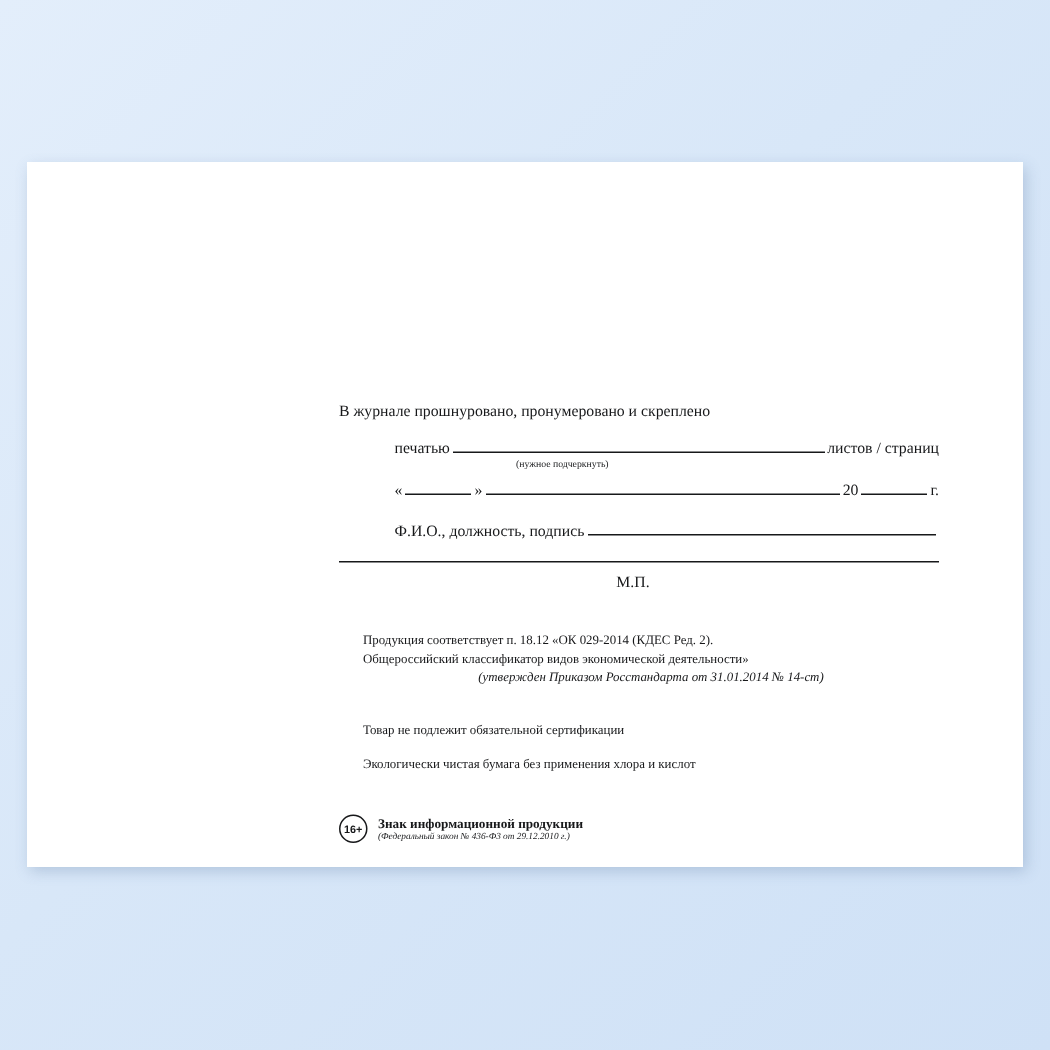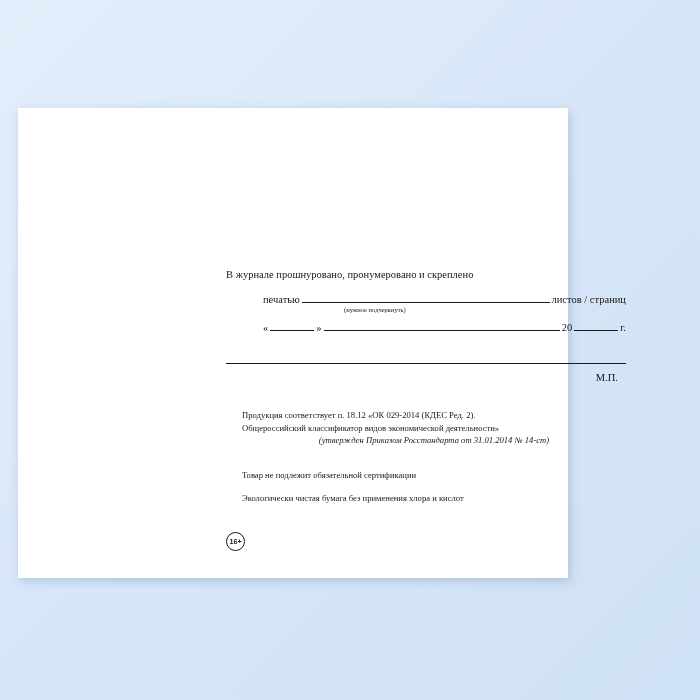--- a/index.html
+++ b/index.html
@@ -16,21 +16,21 @@
   .stage {
     position: relative;
     width: 700px;
     height: 700px;
     background: linear-gradient(135deg, #e3eefb 0%, #d8e7f8 45%, #cfe1f6 100%);
   }
   .page {
     position: absolute;
     left: 18px;
     top: 108px;
-    width: 550px;
+    width: 664px;
     height: 470px;
     background: #ffffff;
     box-shadow: 2px 3px 9px rgba(90, 120, 160, 0.30);
   }
   .content {
     position: absolute;
     left: 208px;
     top: 160px;
     width: 400px;
   }
@@ -66,21 +66,21 @@
     margin-top: 1px;
   }
   .note-indent-a { margin-left: 118px; }
   .full-rule {
     border-bottom: 1px solid #17181a;
     height: 0;
     width: 100%;
     margin-top: 14px;
   }
   .mp {
-    text-align: right;
+    text-align: center;
     font-size: 10.5px;
     color: #17181a;
     margin-top: 8px;
     padding-right: 8px;
   }
   .block-2 { margin-top: 26px; }
   .b2-line { font-size: 8.6px; color: #17181a; line-height: 1.45; white-space: nowrap; margin-left: 16px; }
   .b2-italic { font-style: italic; text-align: center; }
   .b2-gap { height: 11px; }
   .age-row {
@@ -143,35 +143,43 @@
         <span class="dots fixed-s"></span>
         <span>»</span>
         <span class="dots"></span>
         <span>20</span>
         <span class="dots fixed-s"></span>
         <span>г.</span>
       </div>
 
       <div class="spacer-16"></div>
 
+      <div class="row-fill">
+        <span>Ф.И.О., должность, подпись</span>
+        <span class="dots"></span>
+      </div>
 
       <div class="full-rule"></div>
 
       <div class="mp">М.П.</div>
 
       <div class="block-2">
         <div class="b2-line">Продукция соответствует п. 18.12 «ОК 029-2014 (КДЕС Ред. 2).</div>
         <div class="b2-line">Общероссийский классификатор видов экономической деятельности»</div>
         <div class="b2-line b2-italic">(утвержден Приказом Росстандарта от 31.01.2014 № 14-ст)</div>
         <div class="b2-gap"></div>
         <div class="b2-gap"></div>
         <div class="b2-line">Товар не подлежит обязательной сертификации</div>
         <div class="b2-gap"></div>
         <div class="b2-line">Экологически чистая бумага без применения хлора и кислот</div>
       </div>
 
       <div class="age-row">
         <div class="age-badge">16+</div>
+        <div class="age-text">
+          <div class="age-title">Знак информационной продукции</div>
+          <div class="age-sub">(Федеральный закон № 436-Ф3 от 29.12.2010 г.)</div>
+        </div>
       </div>
 
     </div>
   </div>
 </div>
 
 </body></html>

